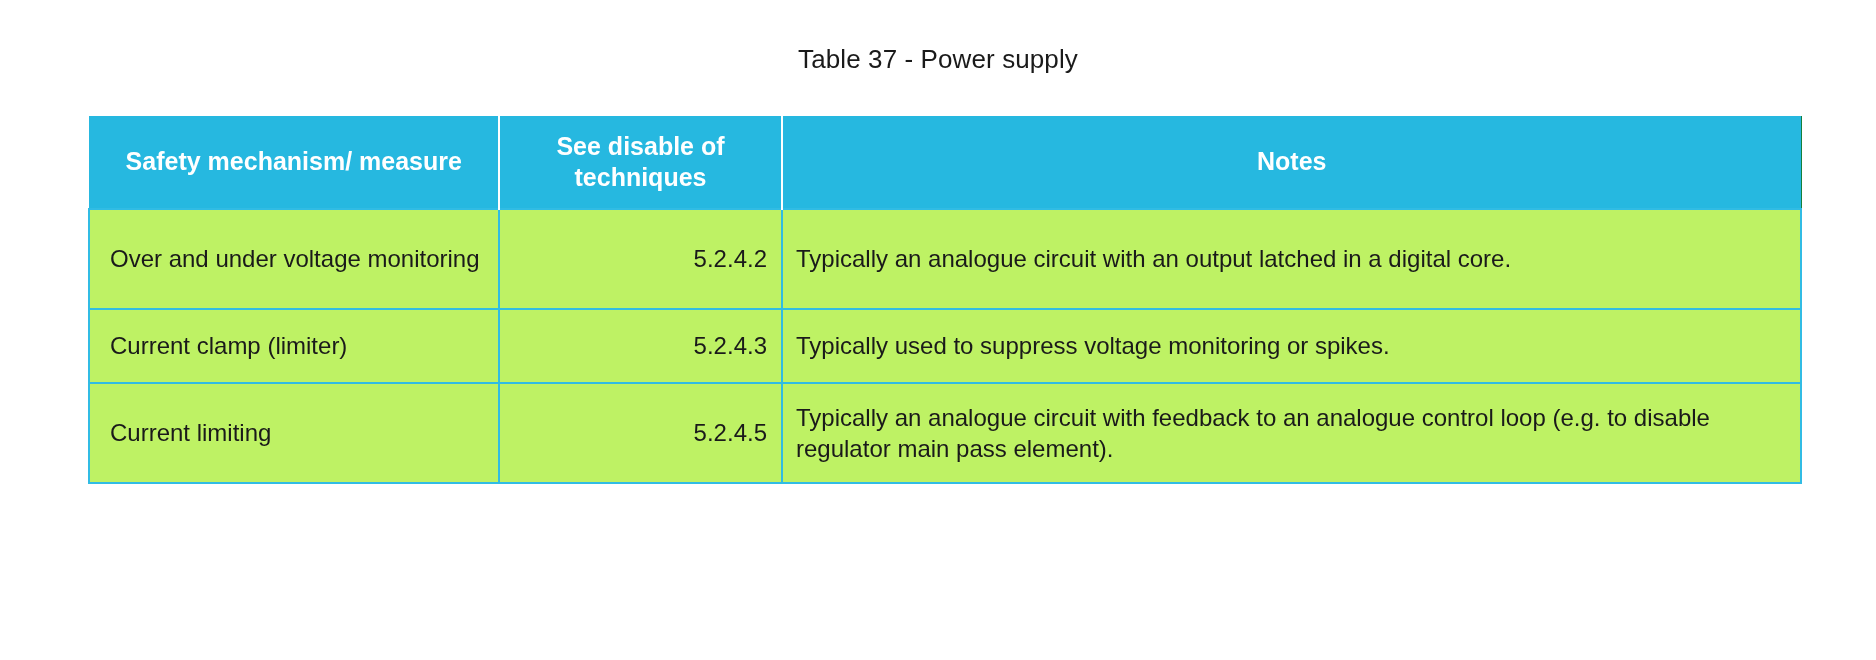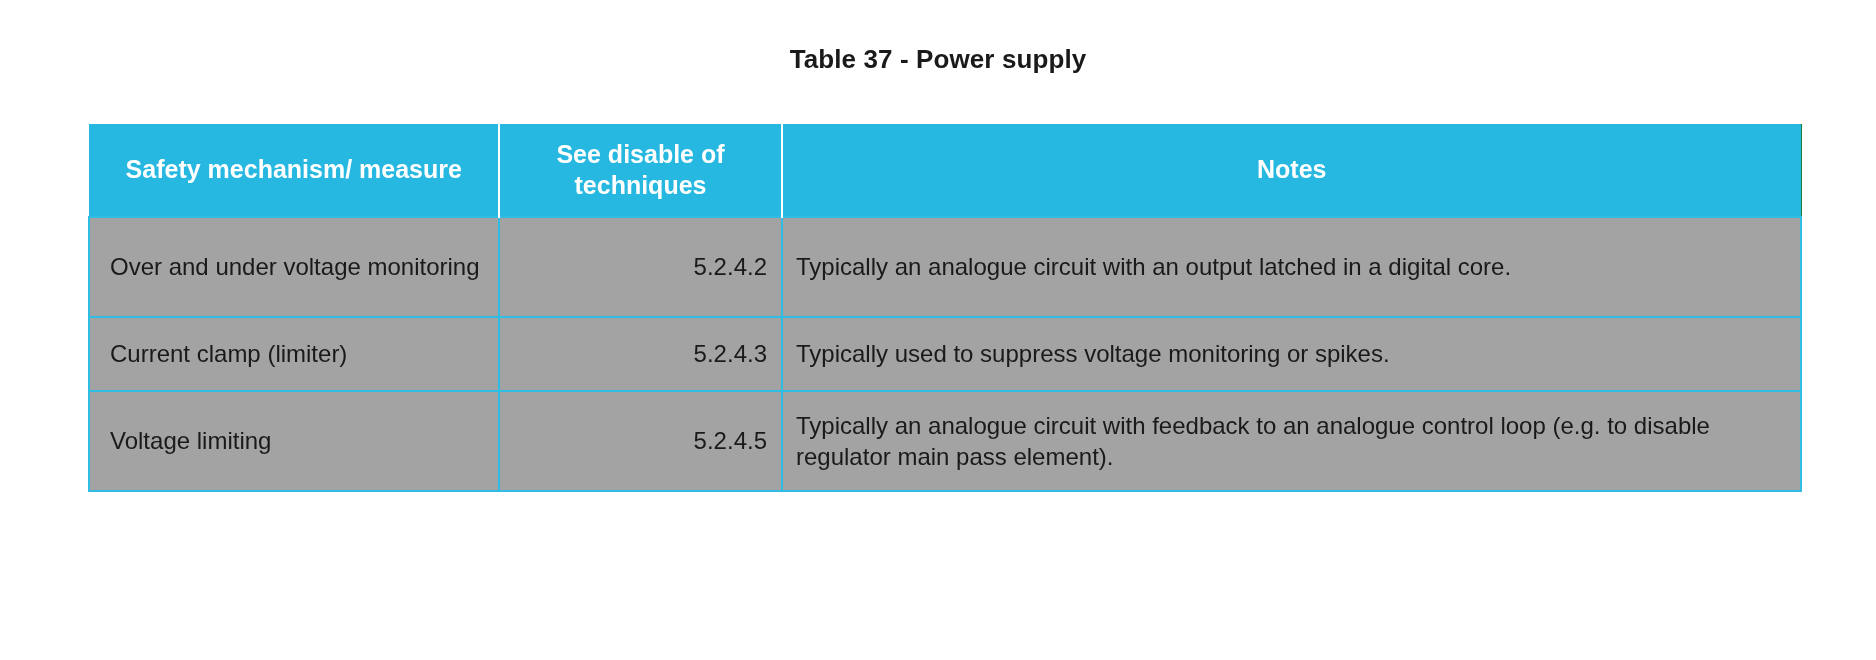--- a/index.html
+++ b/index.html
@@ -23,28 +23,28 @@
     box-sizing: border-box;
   }
 
   .table-title {
     position: absolute;
     top: 44px;
     left: 0;
     width: 1876px;
     text-align: center;
     font-size: 26px;
-    font-weight: bold;
+    font-weight: normal;
     color: #1a1a1a;
     letter-spacing: 0.1px;
   }
 
   .table-wrap {
     position: absolute;
-    top: 124px;
+    top: 116px;
     left: 88px;
     width: 1452px;
     border-radius: 16px;
   }
 
   table.spec-table {
     width: 1712px;
     border-collapse: collapse;
     table-layout: fixed;
   }
@@ -64,21 +64,21 @@
     height: 60px;
     line-height: 1.22;
     border: 1px solid #26b8e0;
     border-right: 2px solid #ffffff;
   }
   .spec-table thead th:last-child {
     border-right: 1px solid #15803d;
   }
 
   .spec-table tbody td {
-    background: #a3a3a3;
+    background: #bef264;
     color: #1a1a1a;
     font-size: 24px;
     line-height: 1.3;
     vertical-align: middle;
     border: 2px solid #31bce4;
     padding: 12px 14px;
   }
 
   .spec-table tbody td.col-measure {
     text-align: left;
@@ -123,21 +123,21 @@
           <td class="col-measure">Over and under voltage monitoring</td>
           <td class="col-ref">5.2.4.2</td>
           <td class="col-notes">Typically an analogue circuit with an output latched in a digital core.</td>
         </tr>
         <tr class="row-short">
           <td class="col-measure">Current clamp (limiter)</td>
           <td class="col-ref">5.2.4.3</td>
           <td class="col-notes">Typically used to suppress voltage monitoring or spikes.</td>
         </tr>
         <tr class="row-tall">
-          <td class="col-measure">Voltage limiting</td>
+          <td class="col-measure">Current limiting</td>
           <td class="col-ref">5.2.4.5</td>
           <td class="col-notes">Typically an analogue circuit with feedback to an analogue control loop (e.g. to disable regulator main pass element).</td>
         </tr>
       </tbody>
     </table>
   </div>
 
 </div>
 
 </body></html>

